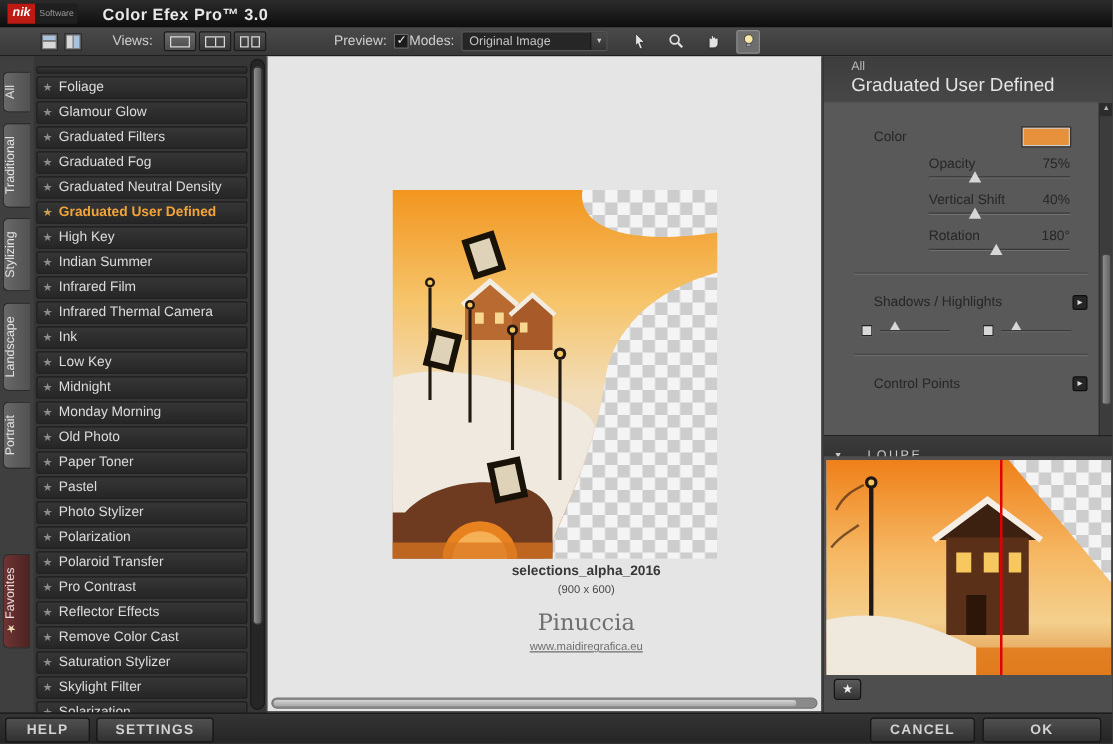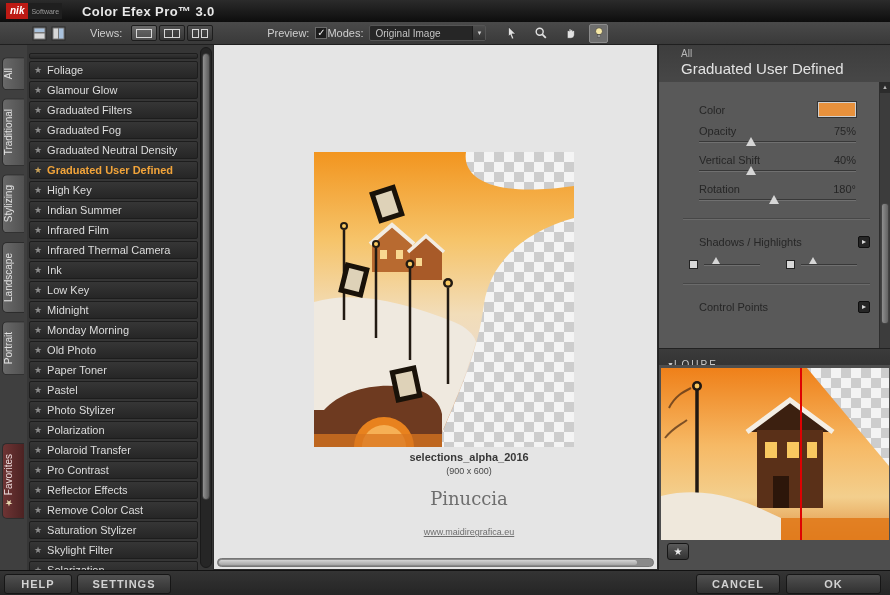--- a/index.html
+++ b/index.html
@@ -74,38 +74,38 @@
     background:linear-gradient(90deg,#909090,#5c5c5c); border:1px solid #3e3e3e; border-radius:5px; }
 
   
   .preview { position:absolute; left:213px; right:232px; top:0; bottom:0; background:#e5e5e5;
     border:1px solid #2b2b2b; border-top:none; }
   .canvas { position:absolute; left:100px; top:107px; width:260px; height:295px; }
   .caption { position:absolute; top:406px; left:115px; width:280px; text-align:center; }
   .fname { font-size:11px; font-weight:bold; color:#383838; }
   .fdims { font-size:9px; color:#484848; margin-top:3px; }
   .artist { font-family:"DejaVu Serif", serif; font-size:18px; color:#6e6e6e; margin-top:12px; }
-  .site { font-size:9px; color:#6e6e6e; text-decoration:underline; margin-top:18px; }
+  .site { font-size:9px; color:#6e6e6e; text-decoration:underline; margin-top:3px; }
   .hscroll { position:absolute; left:3px; right:3px; bottom:2px; height:9px; background:#8a8a8a;
     border:1px solid #767676; border-radius:5px; cursor:pointer; }
   .hthumb { position:absolute; left:1px; top:1px; bottom:1px; width:96%;
     background:linear-gradient(#d4d4d4,#a6a6a6); border-radius:4px; }
 
   
   .rightpanel { position:absolute; right:0; top:0; width:232px; bottom:0; background:#595959; border-left:1px solid #222; }
   .rp-header { position:absolute; top:0; left:0; right:0; height:37px;
     background:linear-gradient(#3d3d3d,#474747); padding:3px 0 0 22px; }
   .rp-cat { font-size:10px; color:#b8b8b8; }
   .rp-title { font-size:15px; color:#e3e3e3; margin-top:1px; }
   .rp-controls { position:absolute; top:37px; left:0; right:0; height:318px; background:#595959; overflow:hidden; }
   .ctl-label { font-size:11px; color:#262626; }
   .ctl-value { position:absolute; right:0; top:0; font-size:11px; color:#262626; }
   .color-row { margin:20px 34px 0 40px; display:flex; justify-content:space-between; align-items:center; }
   .swatch { width:38px; height:15px; border:1px solid #cfcfcf; outline:1px solid #333; cursor:pointer; }
-  .slider-stack { display:block; }
+  .slider-stack { display:block;padding-left:44px; }
   .slider-block { position:relative; margin:8px 34px 0 40px; height:21px; }
   .slider-block .ctl-label { position:absolute; left:0; top:0; }
   .track { position:absolute; left:0; right:0; top:16px; height:2px; background:#383838;
     border-bottom:1px solid #707070; cursor:pointer; }
   .marker { position:absolute; top:12px; width:0; height:0; margin-left:-5px;
     border-left:5px solid transparent; border-right:5px solid transparent; border-bottom:9px solid #d6d6d6;
     cursor:pointer; }
   .divider { margin:14px 20px 0 24px; border-top:1px solid #474747; border-bottom:1px solid #6b6b6b; }
   .sect-row { margin:16px 20px 0 40px; display:flex; align-items:center; justify-content:space-between; }
   .expander { width:12px; height:12px; background:#262626; border:1px solid #0f0f0f; border-radius:2px;
@@ -117,21 +117,21 @@
   .mini-marker { position:absolute; left:15%; top:-7px; width:0; height:0;
     border-left:4px solid transparent; border-right:4px solid transparent; border-bottom:7px solid #d6d6d6; }
   .rp-scroll { position:absolute; right:0; top:0; bottom:0; width:11px; background:#3c3c3c; border-left:1px solid #2d2d2d; }
   .rp-arrow { position:absolute; left:0; right:0; height:11px; background:#2c2c2c; color:#b5b5b5;
     font-size:6px; text-align:center; line-height:11px; cursor:pointer; }
   .rp-arrow.up { top:0; } .rp-arrow.down { bottom:0; }
   .rp-thumb { position:absolute; left:1px; right:1px; top:38%; height:38%;
     background:linear-gradient(90deg,#8e8e8e,#636363); border:1px solid #444; border-radius:3px; cursor:pointer; }
   .loupe-header { position:absolute; top:303px; left:0; right:0; height:32px;
     background:linear-gradient(#3b3b3b,#2e2e2e); border-top:1px solid #222; border-bottom:1px solid #222;
-    color:#c9c9c9; font-size:10px; letter-spacing:2px; display:flex; align-items:center; gap:0;
+    color:#c9c9c9; font-size:10px; letter-spacing:2px; display:flex; align-items:center; gap:20px;
     padding-left:8px; cursor:pointer; }
   .loupe-caret { font-size:7px; letter-spacing:0; }
   .loupe-body { position:absolute; top:320px; left:0; right:0; bottom:0; background:#4e4e4e; }
   .loupe-canvas { position:absolute; top:3px; left:2px; width:228px; height:172px; overflow:hidden; }
   .loupe-star { position:absolute; left:8px; top:178px; width:22px; height:17px;
     background:linear-gradient(#5a5a5a,#333); border:1px solid #161616; border-radius:3px;
     color:#eee; font-size:10px; line-height:14px; text-align:center; cursor:pointer; }
 
   
   .footer { position:absolute; bottom:0; left:0; right:0; height:25px;

